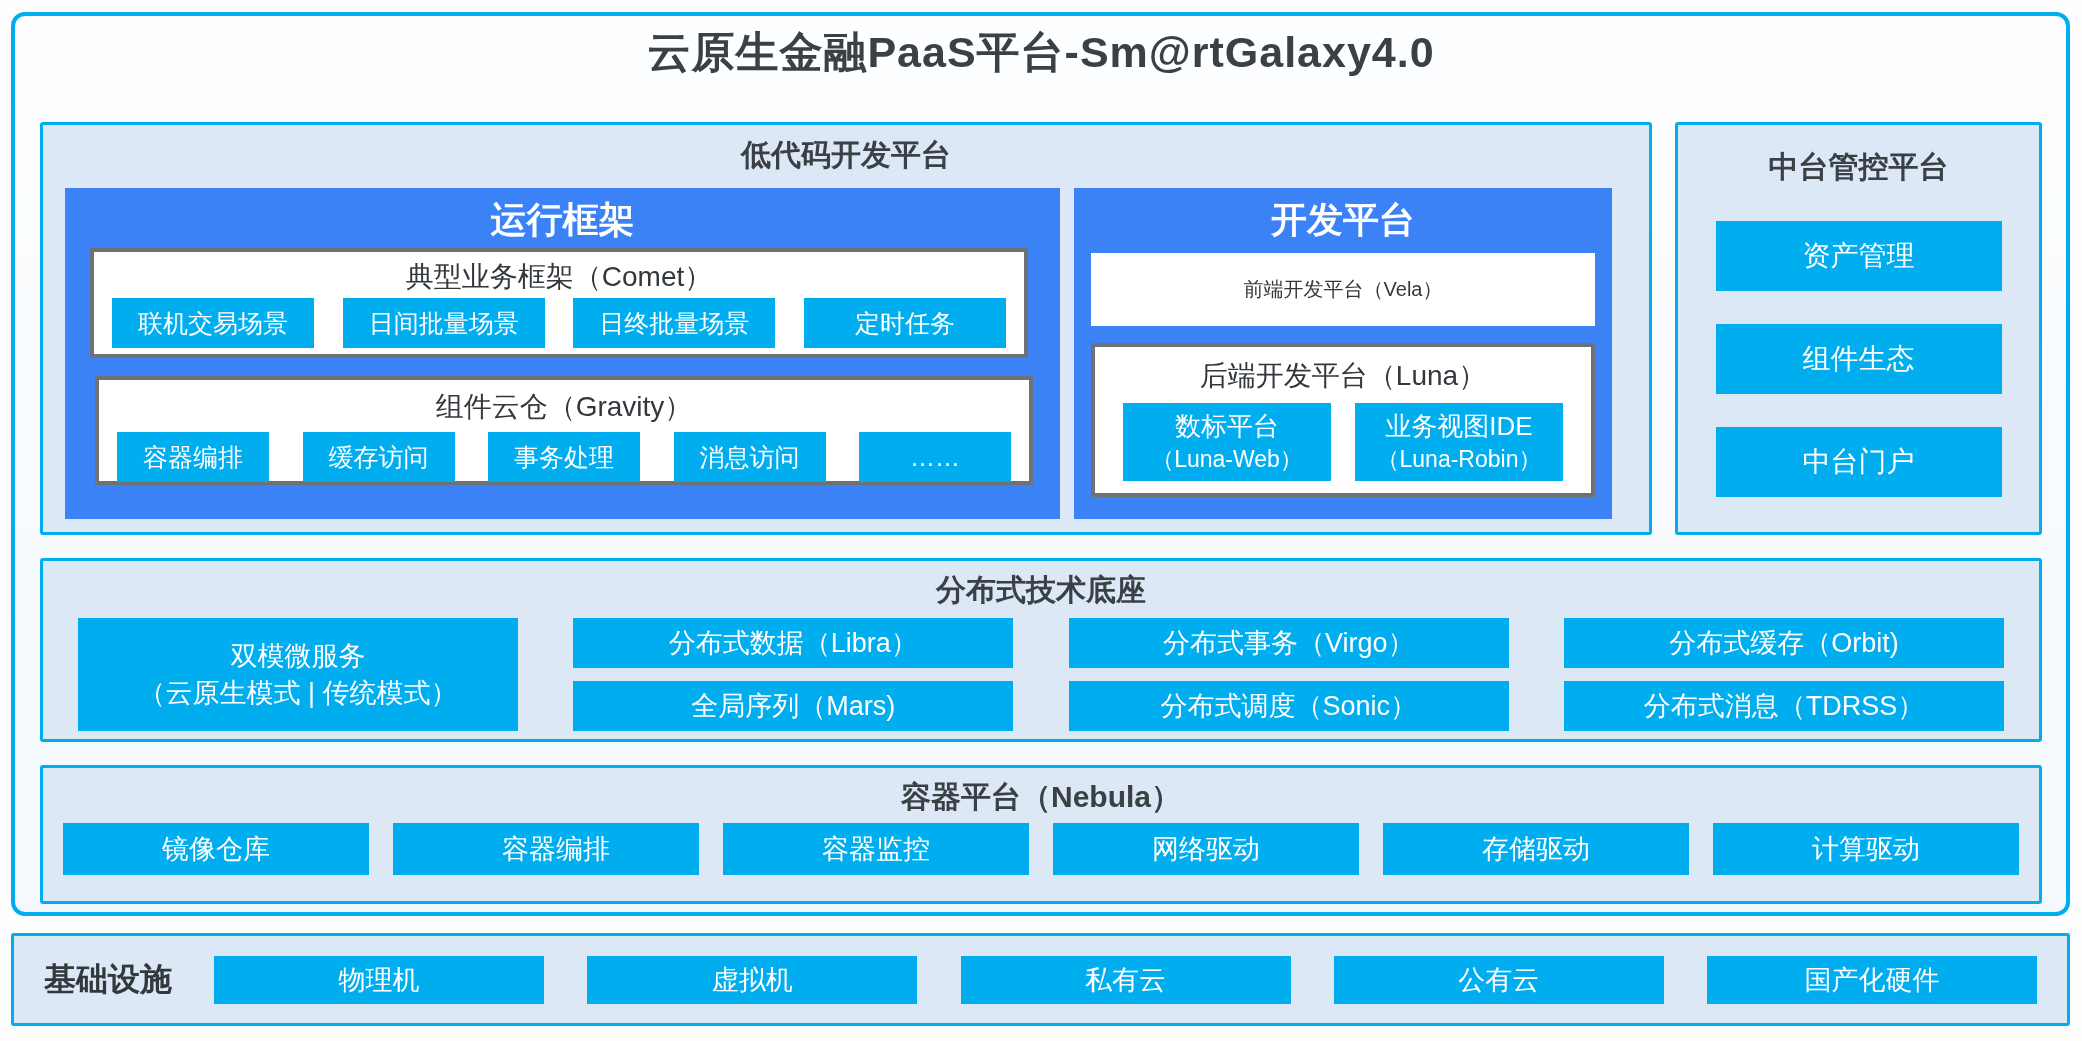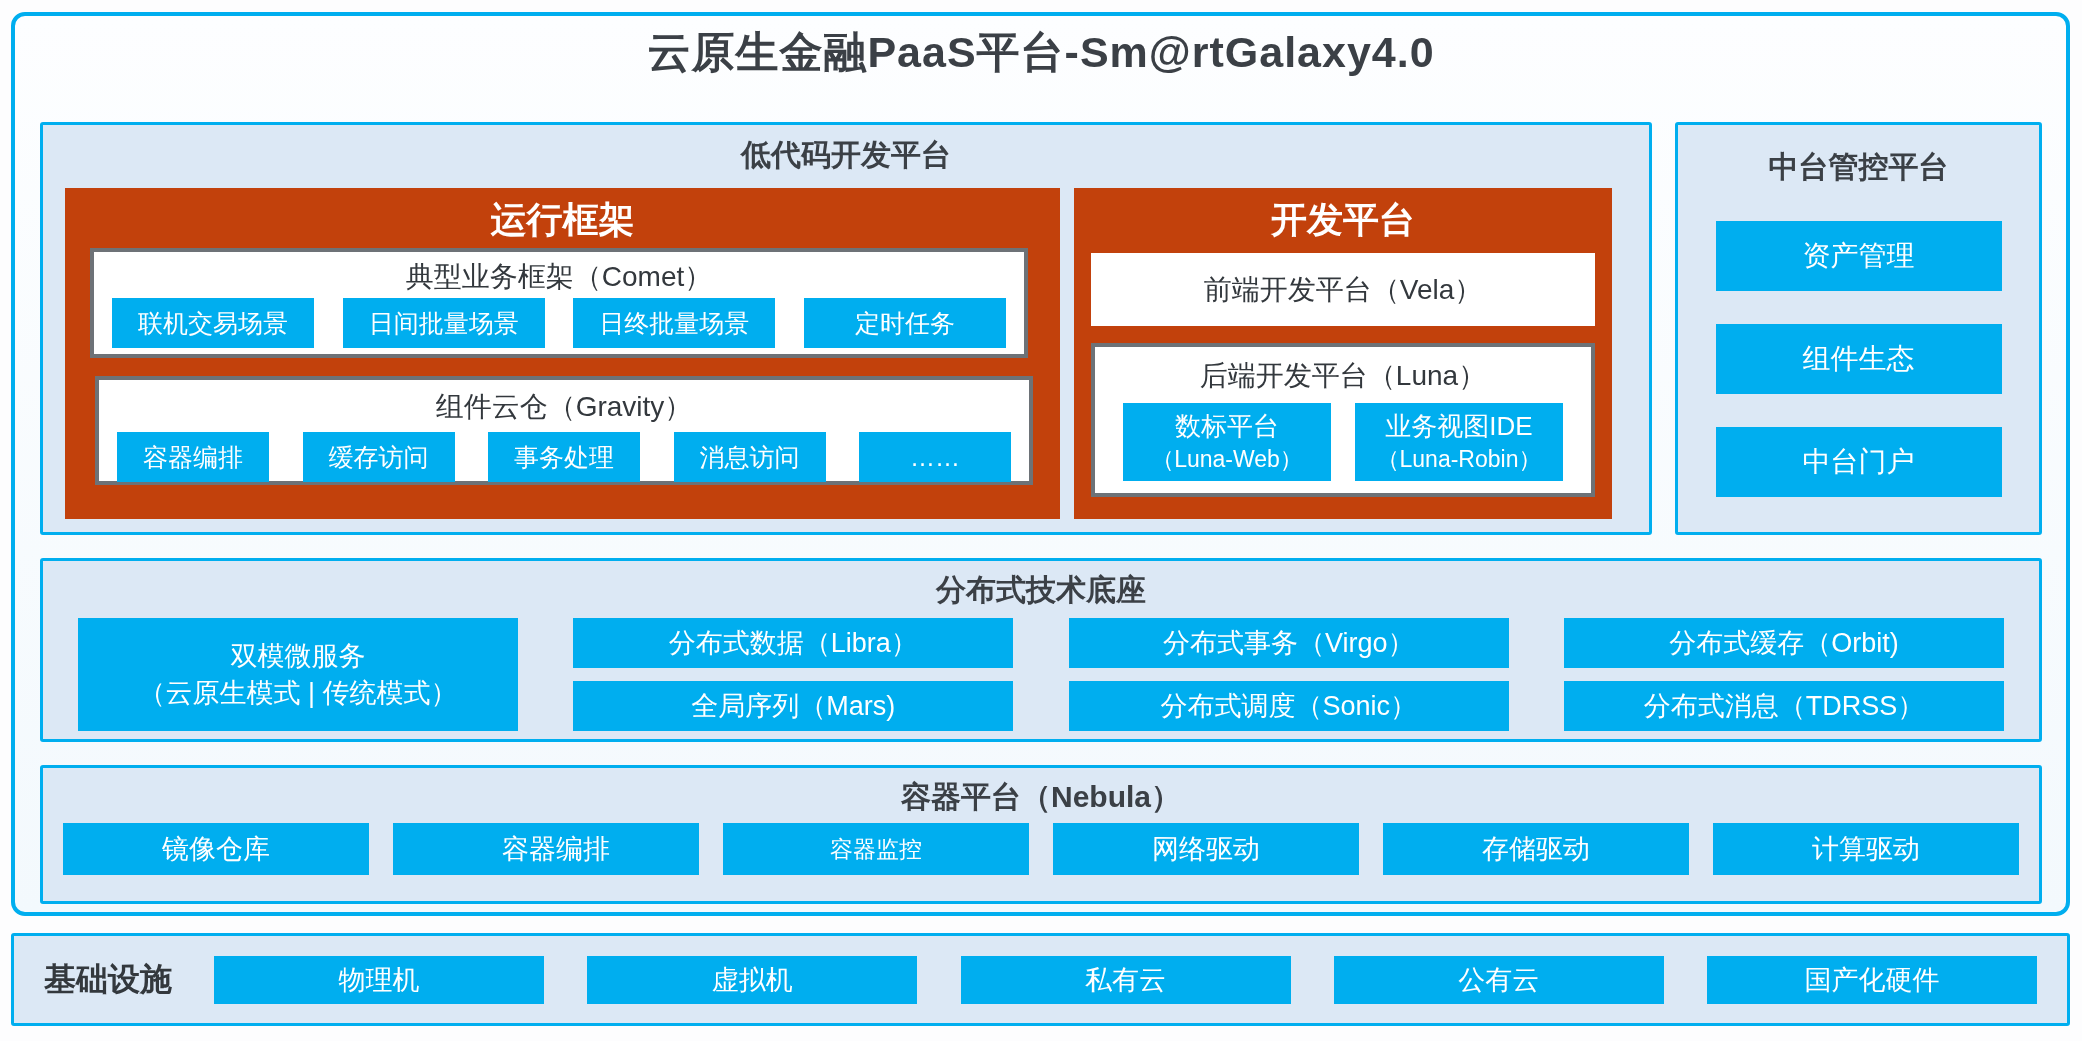--- a/index.html
+++ b/index.html
@@ -28,21 +28,21 @@
   .panel {
     border: 3px solid #00aeef; background: #dce8f5;
     border-radius: 3px; box-sizing: border-box;
   }
   .panel-header {
     width: 100%; text-align: center;
     font-size: 30px; font-weight: 700; color: #3b4046;
   }
 
   
-  .blue-panel { background: #c2410c; box-sizing: border-box; }
+  .blue-panel { background: #3b82f6; box-sizing: border-box; }
   .blue-panel-title {
     width: 100%; text-align: center; color: #ffffff;
     font-size: 36px; font-weight: 700;
   }
 
   
   .white-box { background: #ffffff; box-sizing: border-box; }
   .gray-border { border: 4px solid #6d7277; }
   .white-box-title {
     width: 100%; text-align: center; font-size: 28px;
@@ -95,21 +95,21 @@
         <div class="chip" style="width:152px;height:50px;font-size:25px;">消息访问</div>
         <div class="chip" style="width:152px;height:50px;font-size:25px;">……</div>
       </div>
     </div>
   </div>
 
   <div class="abs blue-panel" style="left:1031px; top:63px; width:538px; height:331px;">
     <div class="abs blue-panel-title" style="top:8px;">开发平台</div>
 
     <div class="abs white-box" style="left:17px; top:65px; width:504px; height:73px; display:flex; align-items:center; justify-content:center;">
-      <span style="font-size:28px; color:#33383d;">前端开发平台（Vela）</span>
+      <span style="font-size:20px; color:#33383d;">前端开发平台（Vela）</span>
     </div>
 
     <div class="abs white-box gray-border" style="left:17px; top:155px; width:504px; height:154px;">
       <div class="abs white-box-title" style="top:10px;">后端开发平台（Luna）</div>
       <div class="abs chip-row" style="left:28px; top:56px; width:440px;">
         <div class="chip two-line" style="width:208px;height:78px;">
           <span style="font-size:26px;">数标平台</span>
           <span style="font-size:23px;">（Luna-Web）</span>
         </div>
         <div class="chip two-line" style="width:208px;height:78px;">
@@ -150,21 +150,21 @@
       <div class="chip" style="width:440px;height:50px;font-size:27px;">分布式消息（TDRSS）</div>
     </div>
   </div>
 </div>
 
 <div class="abs panel" style="left:40px; top:765px; width:2002px; height:139px;">
   <div class="abs panel-header" style="top:9px;">容器平台（Nebula）</div>
   <div class="abs chip-row" style="left:20px; top:55px; width:1956px;">
     <div class="chip" style="width:306px;height:52px;font-size:27px;">镜像仓库</div>
     <div class="chip" style="width:306px;height:52px;font-size:27px;padding-left:20px;">容器编排</div>
-    <div class="chip" style="width:306px;height:52px;font-size:23px;">容器监控</div>
+    <div class="chip" style="width:306px;height:52px;font-size:27px;">容器监控</div>
     <div class="chip" style="width:306px;height:52px;font-size:27px;">网络驱动</div>
     <div class="chip" style="width:306px;height:52px;font-size:27px;">存储驱动</div>
     <div class="chip" style="width:306px;height:52px;font-size:27px;">计算驱动</div>
   </div>
 </div>
 
 <div class="abs panel" style="left:11px; top:933px; width:2059px; height:93px; display:flex; align-items:center;">
   <span class="infra-label" style="margin-left:30px;">基础设施</span>
   <div class="chip-row" style="flex:1; margin-left:42px; margin-right:30px;">
     <div class="chip" style="width:330px;height:48px;font-size:27px;">物理机</div>

